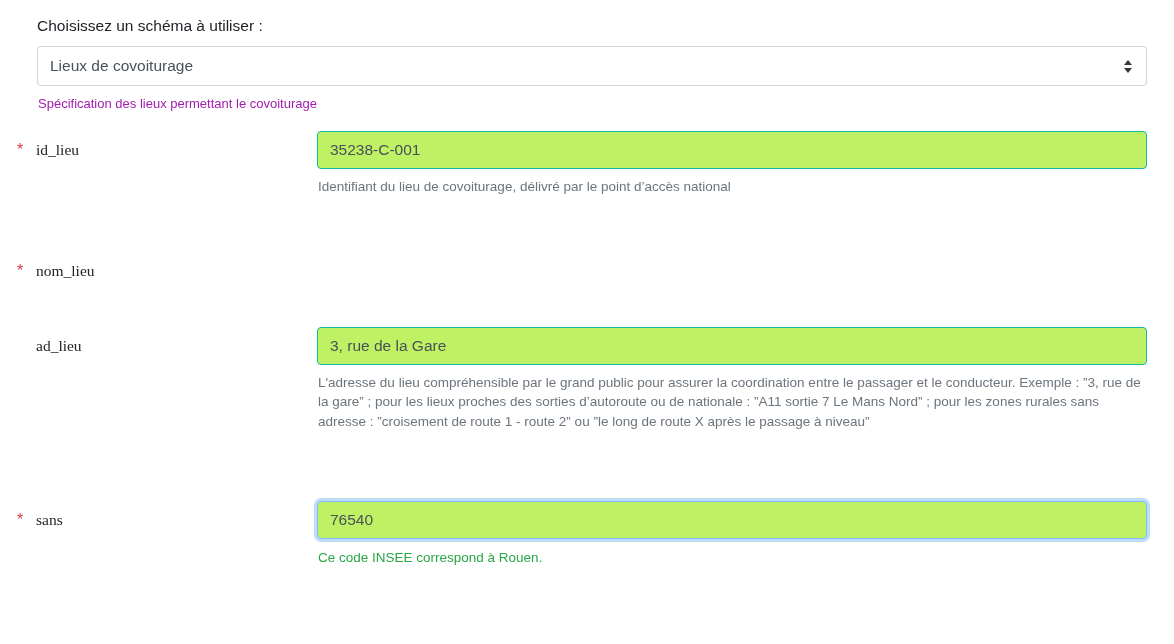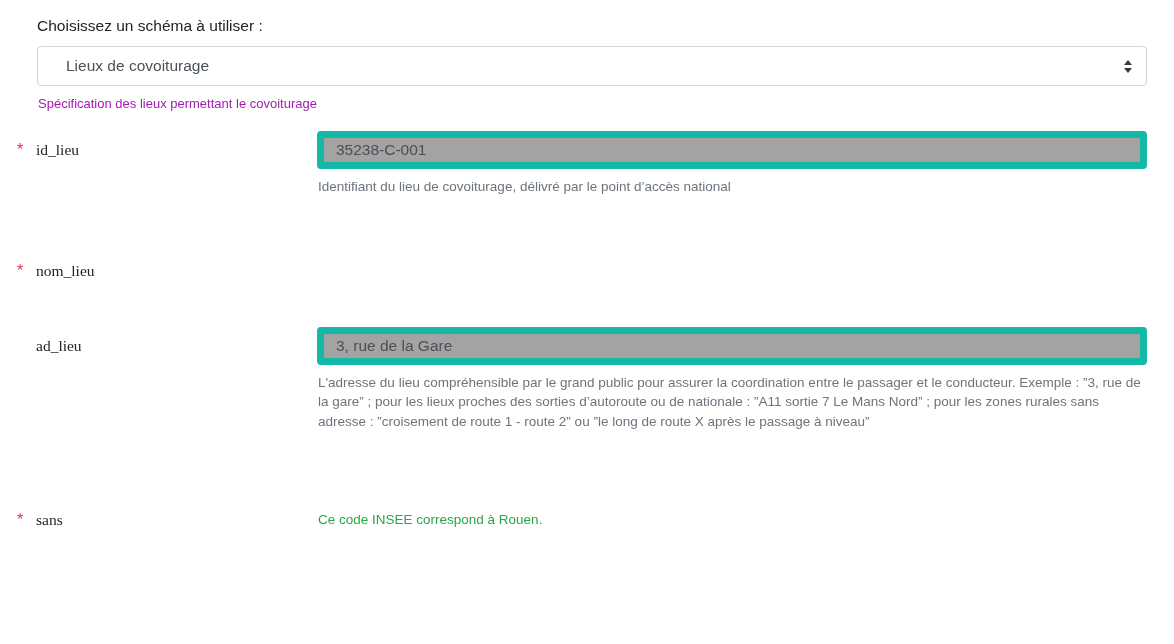--- a/index.html
+++ b/index.html
@@ -45,21 +45,21 @@
     box-sizing: border-box;
     width: 1110px;
     height: 40px;
     border: 1px solid #ced4da;
     border-radius: 4px;
     background: #ffffff;
     color: #495057;
     font-family: "Liberation Sans", sans-serif;
     font-size: 15.5px;
     line-height: 38px;
-    padding: 0 34px 0 28px;
+    padding: 0 34px 0 12px;
     display: block;
     white-space: nowrap;
     overflow: hidden;
     text-overflow: ellipsis;
     cursor: default;
   }
   .select-arrows {
     position: absolute;
     right: 13px;
     top: 0;
@@ -125,23 +125,23 @@
   }
   .row-field-col {
     flex: 1 1 auto;
     min-width: 0;
   }
   input.text-input {
     box-sizing: border-box;
     display: block;
     width: 830px;
     height: 38px;
-    border: 7px solid #14b8a6;
+    border: 1px solid #14b8a6;
     border-radius: 4px;
-    background: #a3a3a3;
+    background: #bef264;
     color: #495057;
     font-family: "Liberation Sans", sans-serif;
     font-size: 15.5px;
     line-height: 36px;
     padding: 0 12px;
     outline: none;
   }
   input.text-input::placeholder { color: #adb5bd; }
   input.text-input.focused {
     border-color: #80bdff;
@@ -222,19 +222,20 @@
 
 
     <div class="row-gap-md"></div>
 
     <div class="form-row">
       <div class="row-label-col">
         <span class="req-star">*</span>
         <span class="field-label">sans</span>
       </div>
       <div class="row-field-col">
+        <input class="text-input focused" type="text" autofocus="" value="76540" style="">
         <div class="field-valid">Ce code INSEE correspond à Rouen.</div>
 
       </div>
     </div>
 
   </div>
 </div>
 
 </body></html>

